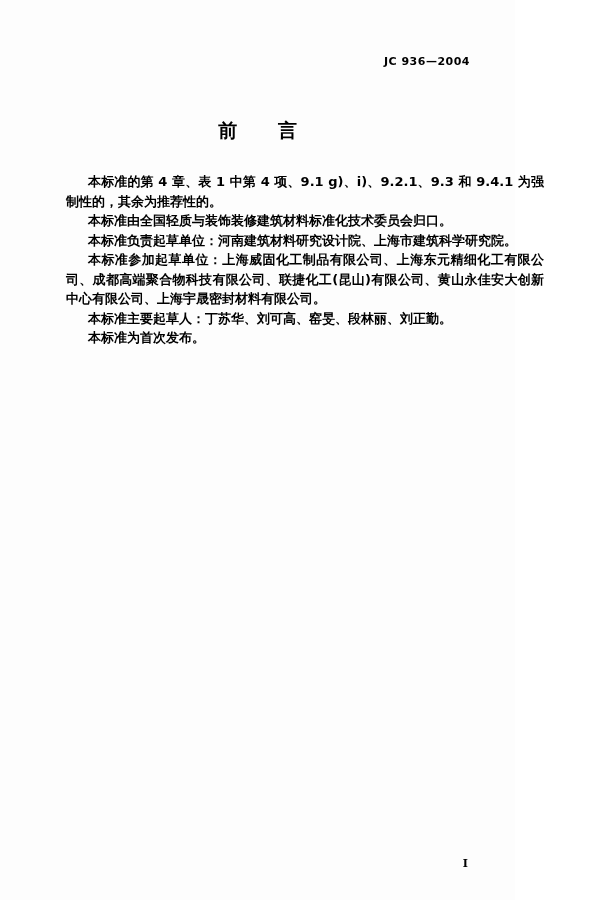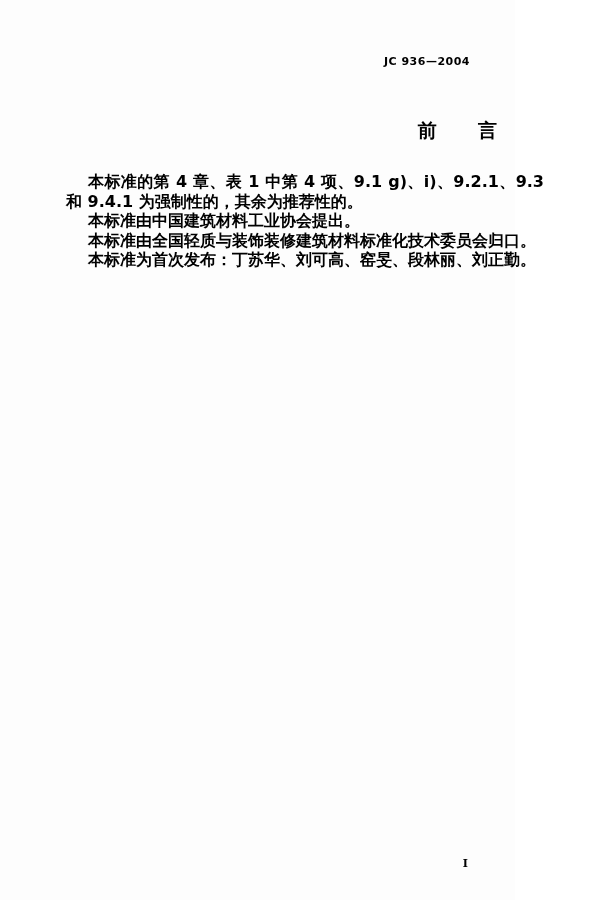--- a/index.html
+++ b/index.html
@@ -30,33 +30,33 @@
     font-size: 11px;
     font-weight: bold;
     letter-spacing: 0.5px;
     font-family: "DejaVu Sans", "Liberation Sans", sans-serif;
   }
   .doc-title {
     position: absolute;
     left: 0;
     right: 0;
     top: 118px;
-    text-align: right;
+    text-align: center;
     font-size: 19px;
     font-weight: bold;
     letter-spacing: 18px;
     text-indent: 18px;
-    font-family: Liberation Sans, sans-serif;
+    font-family: Liberation Serif, serif;
   }
   .body-text {
     position: absolute;
     left: 66px;
     top: 172px;
     width: 478px;
-    font-size: 16px;
+    font-size: 13px;
     line-height: 19.5px;
     text-align: justify;
     font-family: "DejaVu Sans", "Liberation Sans", sans-serif;
   }
   .para {
     margin: 0 0 0 0;
     text-indent: 22px;
     font-weight: bold;
   }
   .page-number {
@@ -72,20 +72,22 @@
 <body>
 
 <div class="page">
 
   <div class="std-number">JC 936—2004</div>
 
   <div class="doc-title">前  言</div>
 
   <div class="body-text">
     <p class="para">本标准的第 4 章、表 1 中第 4 项、9.1 g)、i)、9.2.1、9.3 和 9.4.1 为强制性的，其余为推荐性的。</p>
-    <p class="para">本标准由中国建筑材料工业协会提出。</p>
     <p class="para">本标准由全国轻质与装饰装修建筑材料标准化技术委员会归口。</p>
-    <p class="para">本标准为首次发布：丁苏华、刘可高、窑旻、段林丽、刘正勤。</p>
+    <p class="para">本标准负责起草单位：河南建筑材料研究设计院、上海市建筑科学研究院。</p>
+    <p class="para">本标准参加起草单位：上海威固化工制品有限公司、上海东元精细化工有限公司、成都高端聚合物科技有限公司、联捷化工(昆山)有限公司、黄山永佳安大创新中心有限公司、上海宇晟密封材料有限公司。</p>
+    <p class="para">本标准主要起草人：丁苏华、刘可高、窑旻、段林丽、刘正勤。</p>
+    <p class="para">本标准为首次发布。</p>
   </div>
 
   <div class="page-number">I</div>
 
 </div>
 
 </body></html>

